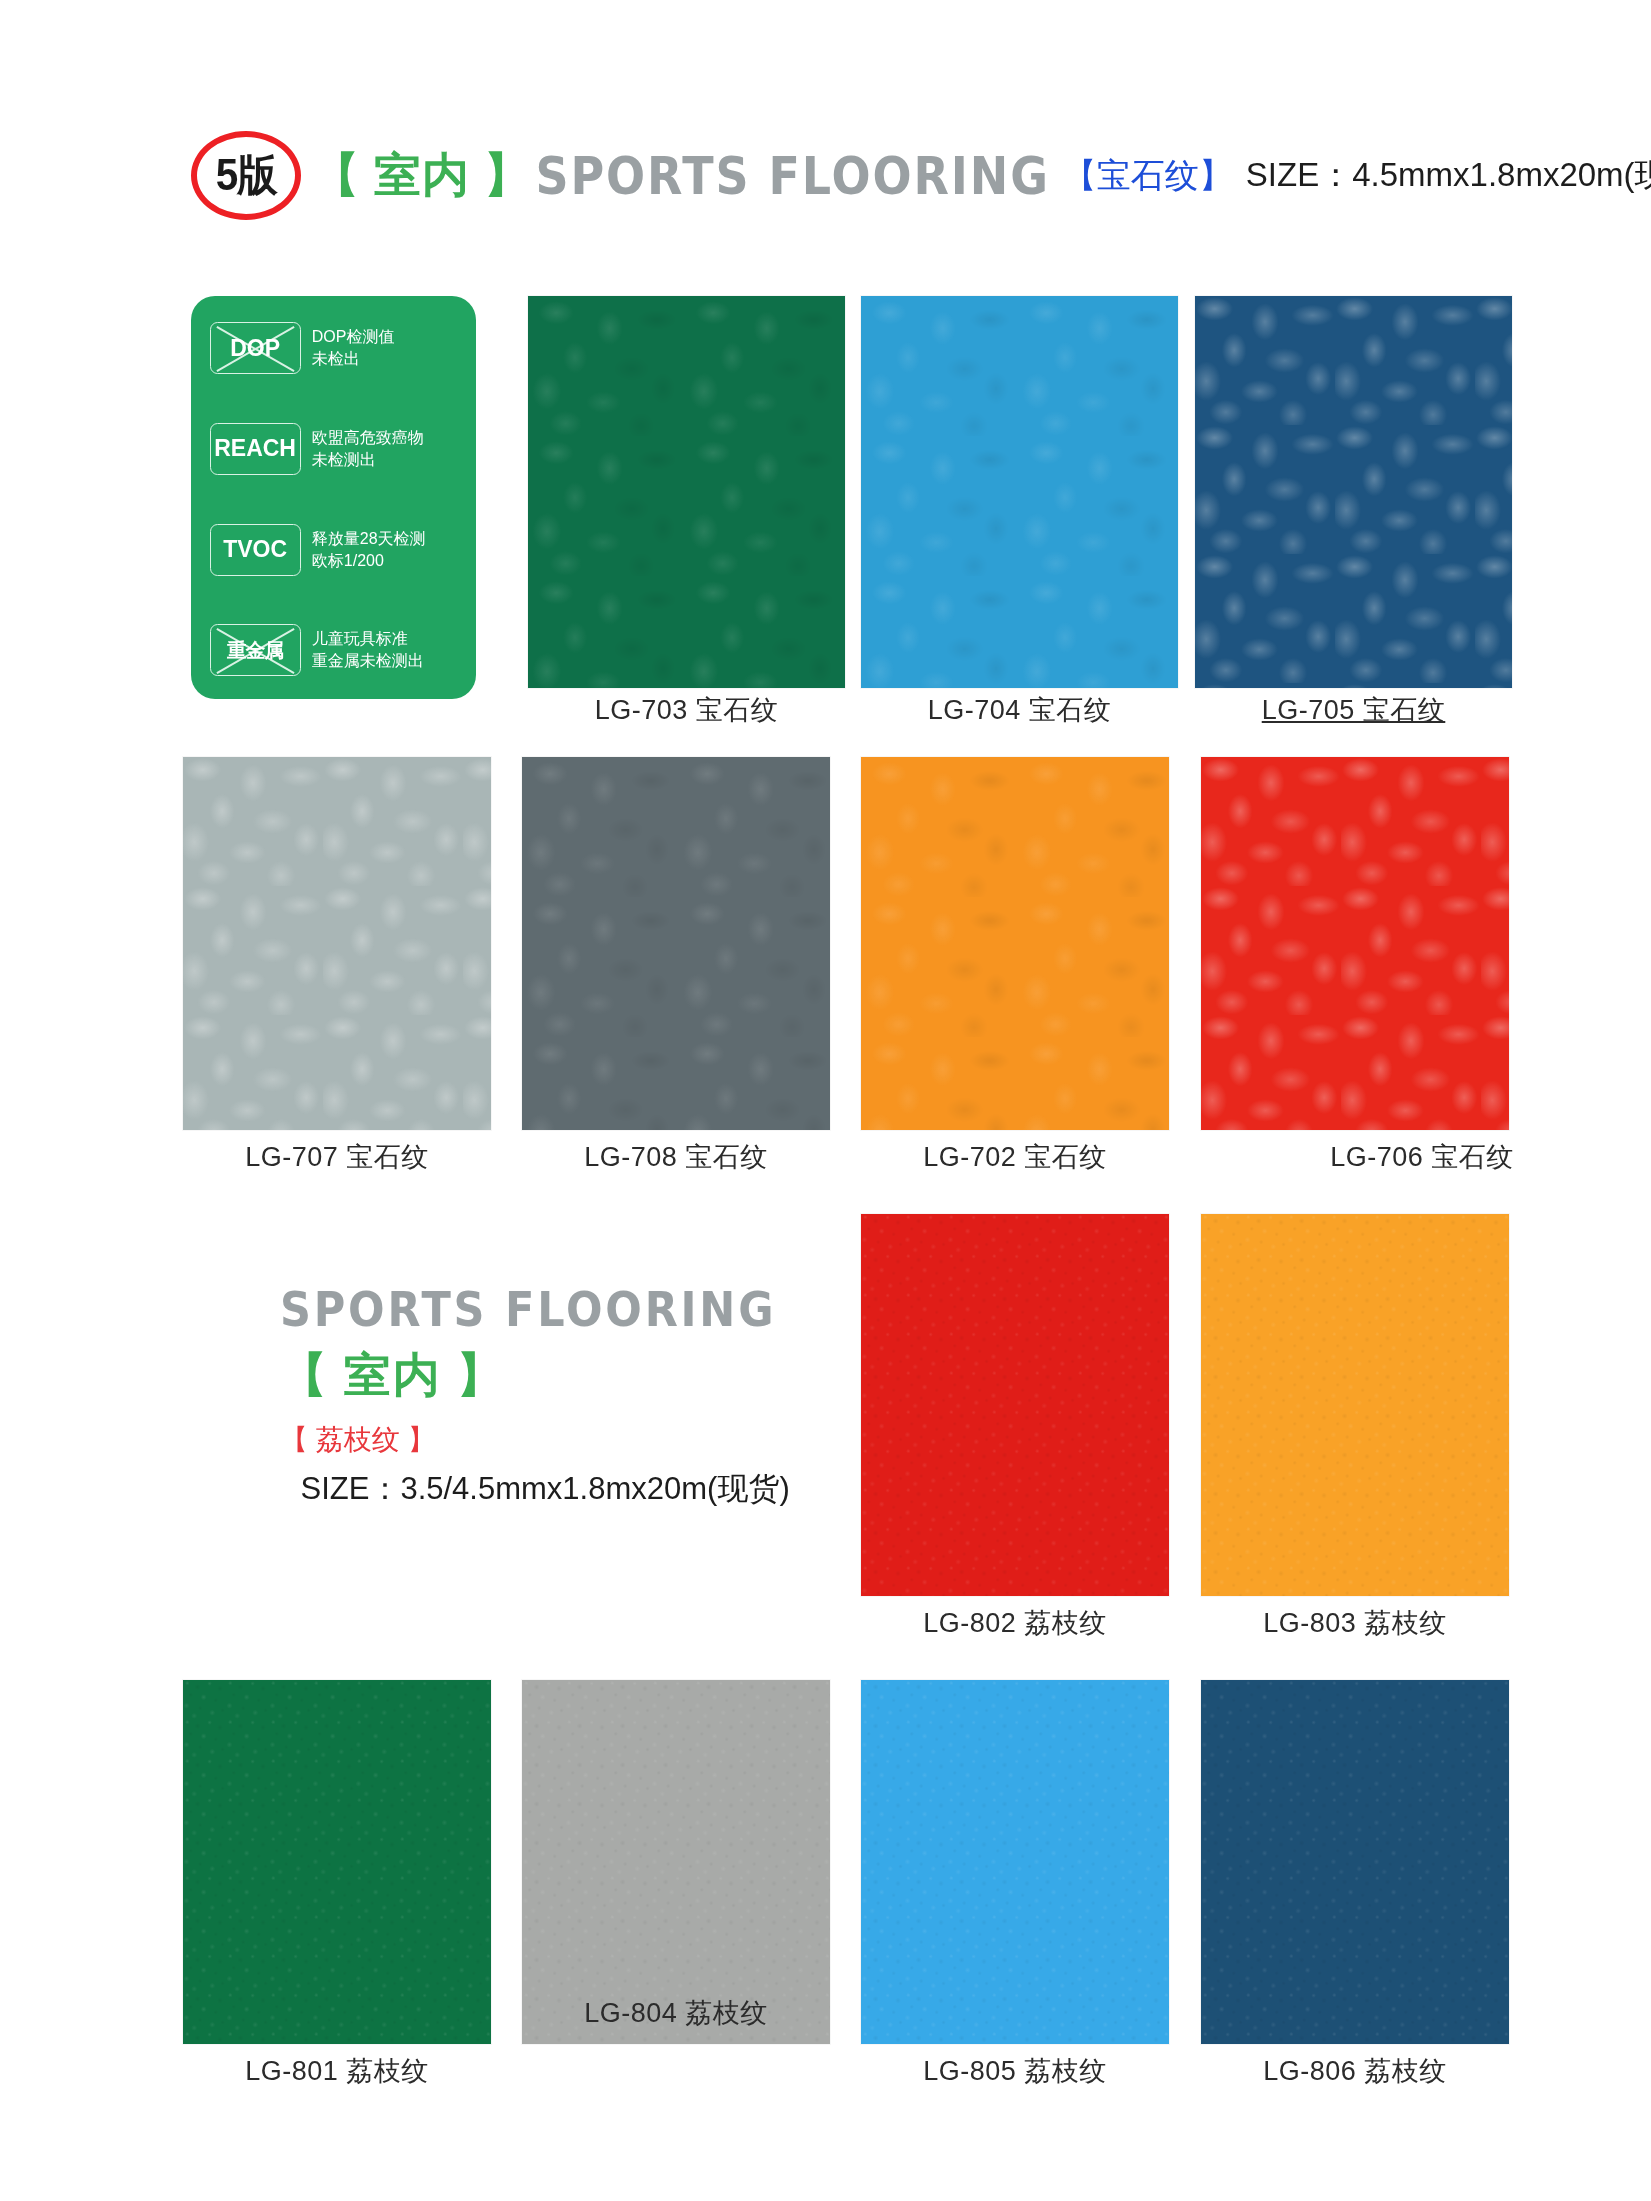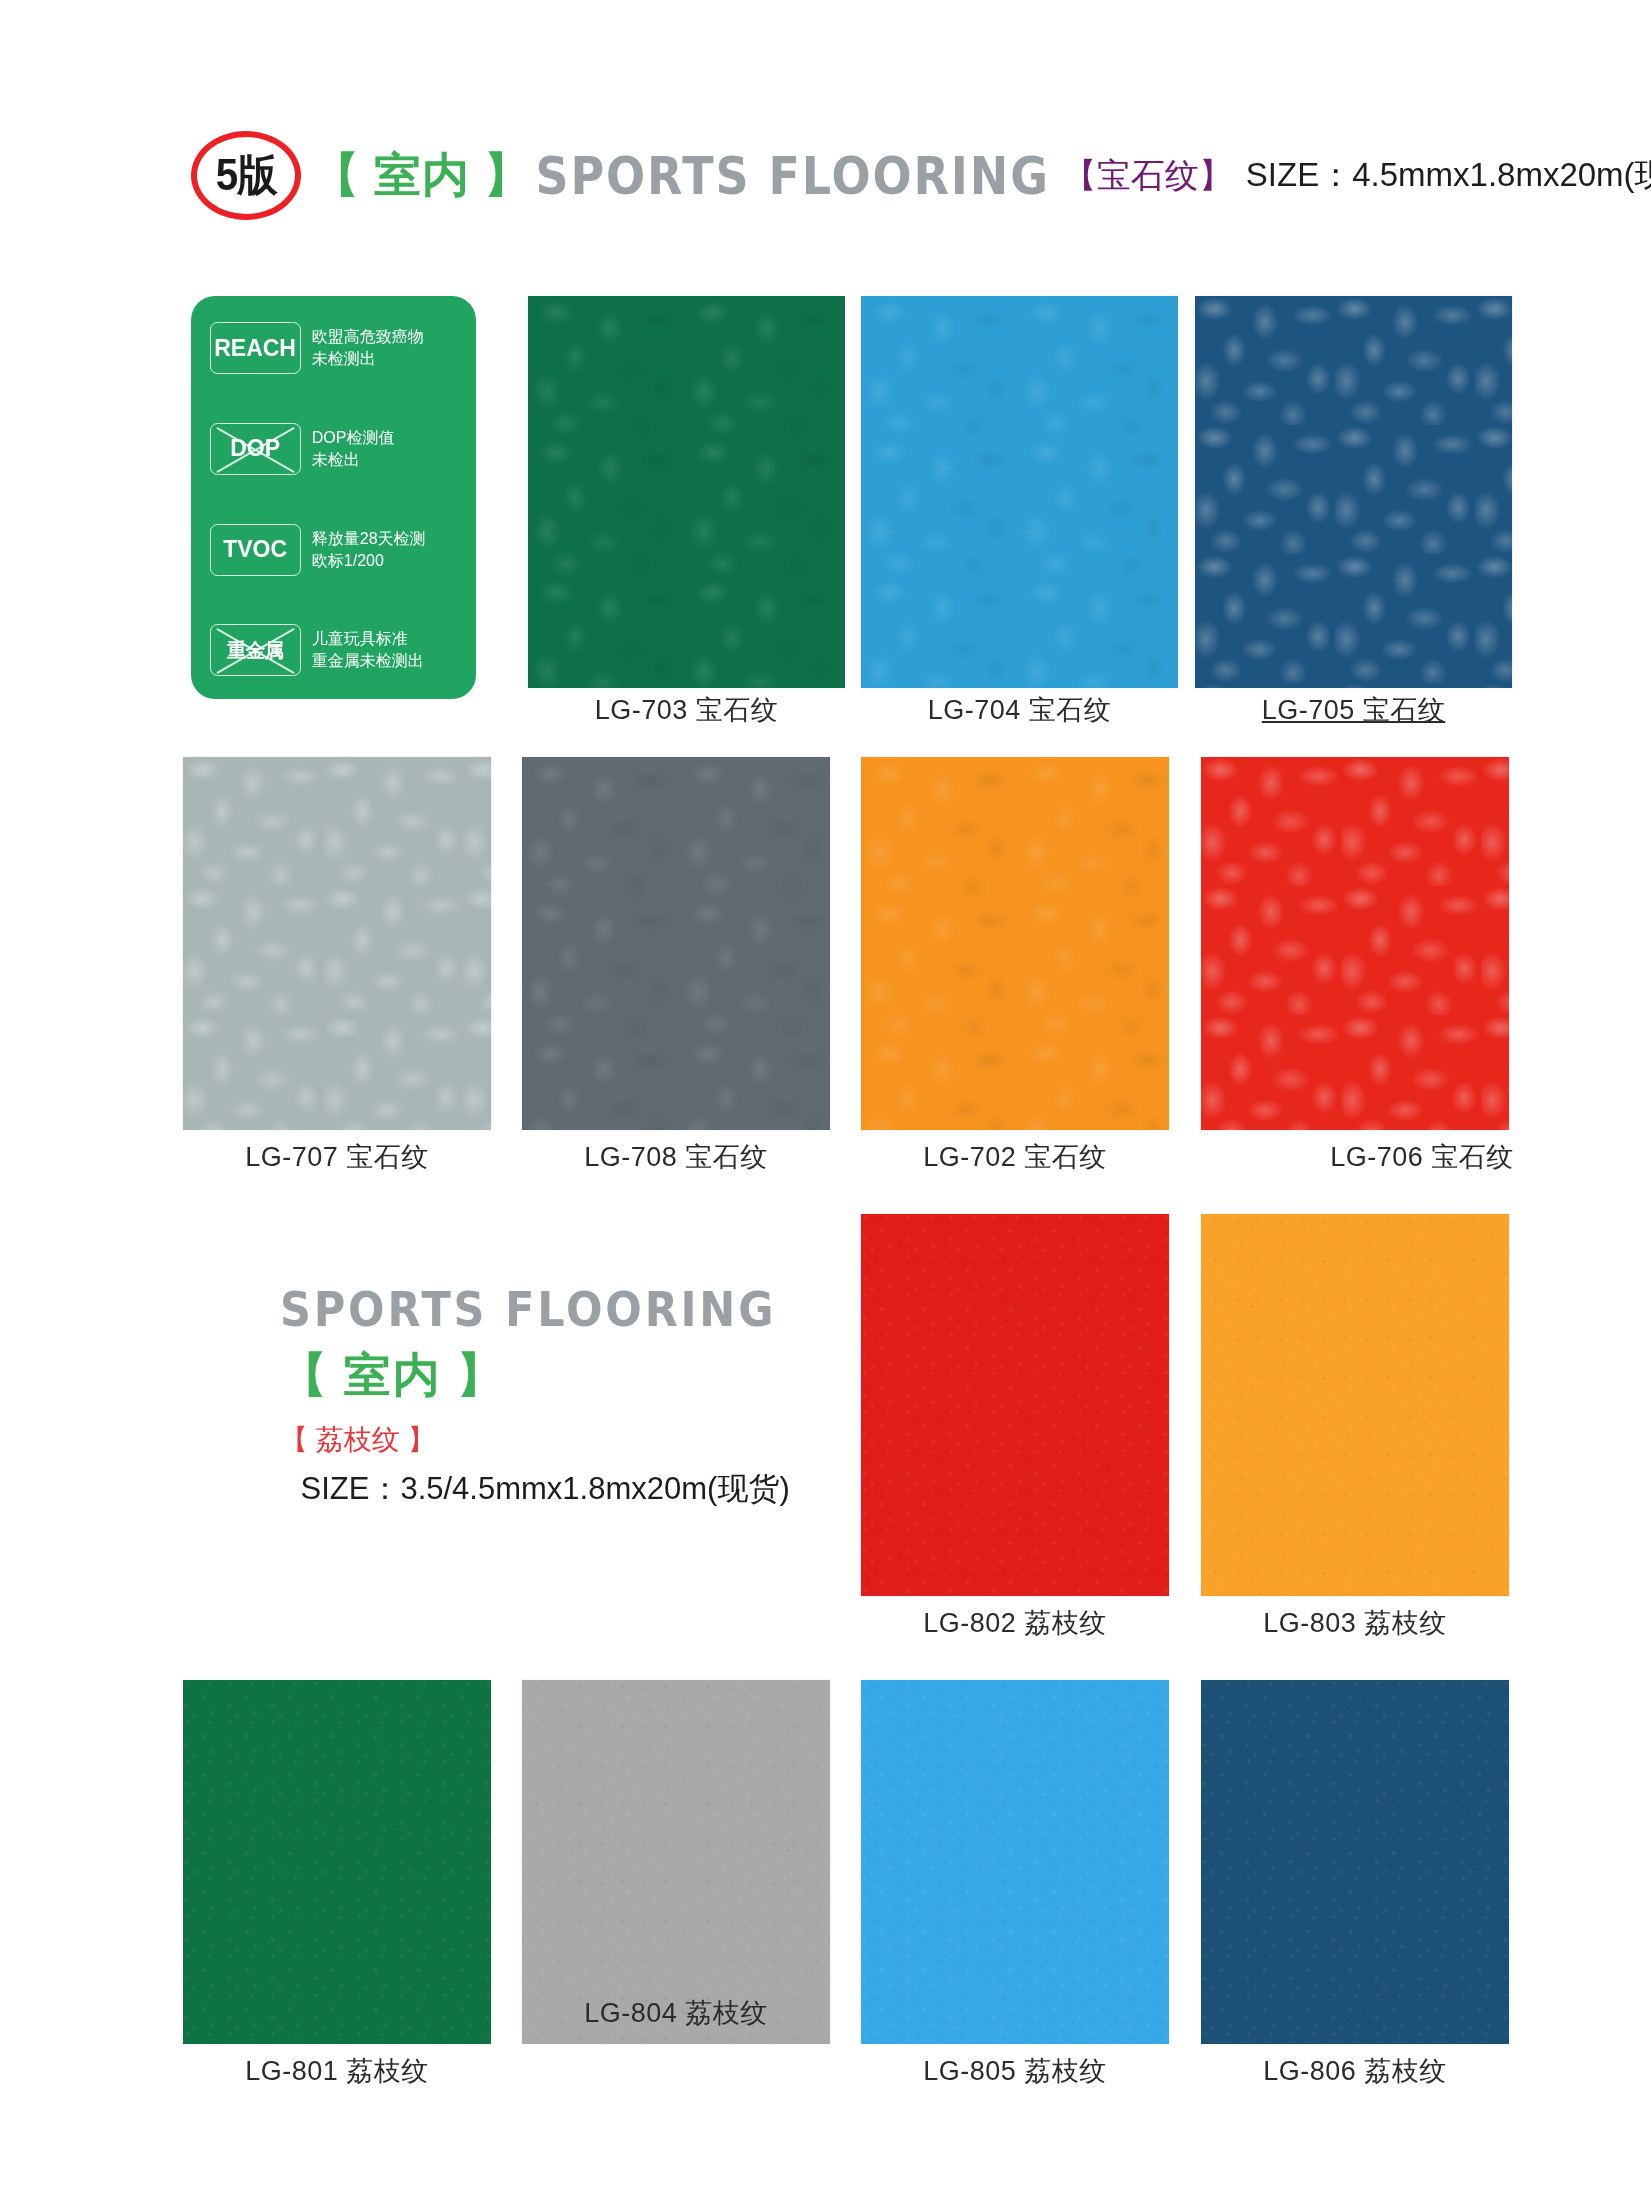--- a/index.html
+++ b/index.html
@@ -71,21 +71,21 @@
     transform: scaleY(1.12);
     margin-right: 13px;
     background-image:
       repeating-linear-gradient(90deg, rgba(255,255,255,.85) 0 2.8px, rgba(255,255,255,0) 2.8px 12px),
       repeating-linear-gradient(0deg, rgba(255,255,255,.55) 0 1.9px, rgba(255,255,255,0) 1.9px 10.3px);
     -webkit-background-clip: text;
     background-clip: text;
   }
   .hdr-pattern-red {
     font-size: 34px;
-    color: #701a75;
+    color: #1d4ed8;
     margin-right: 13px;
     letter-spacing: 0px;
   }
   .hdr-size {
     font-size: 33px;
     color: #1d1d1d;
     letter-spacing: 0px;
   }
 
   
@@ -268,36 +268,36 @@
     </div>
     <span class="hdr-bracket-green">【 室内 】</span>
     <span class="hdr-stencil">SPORTS FLOORING</span>
     <span class="hdr-pattern-red">【宝石纹】</span>
     <span class="hdr-size">SIZE：4.5mmx1.8mx20m(现货)</span>
   </div>
 
   <div class="cert-panel" style="background-color: rgb(33, 164, 97);">
 
     <div class="cert-row">
+      <div class="cert-mark crossed">
+        <span class="mk-label">DOP</span>
+      </div>
+      <div class="cert-text">
+        <div>DOP检测值</div>
+        <div>未检出</div>
+      </div>
+    </div>
+
+    <div class="cert-row">
       <div class="cert-mark">
         <span class="mk-label">REACH</span>
       </div>
       <div class="cert-text">
         <div>欧盟高危致癌物</div>
         <div>未检测出</div>
-      </div>
-    </div>
-
-    <div class="cert-row">
-      <div class="cert-mark crossed">
-        <span class="mk-label">DOP</span>
-      </div>
-      <div class="cert-text">
-        <div>DOP检测值</div>
-        <div>未检出</div>
       </div>
     </div>
 
     <div class="cert-row">
       <div class="cert-mark">
         <span class="mk-label">TVOC</span>
       </div>
       <div class="cert-text">
         <div>释放量28天检测</div>
         <div>欧标1/200</div>

